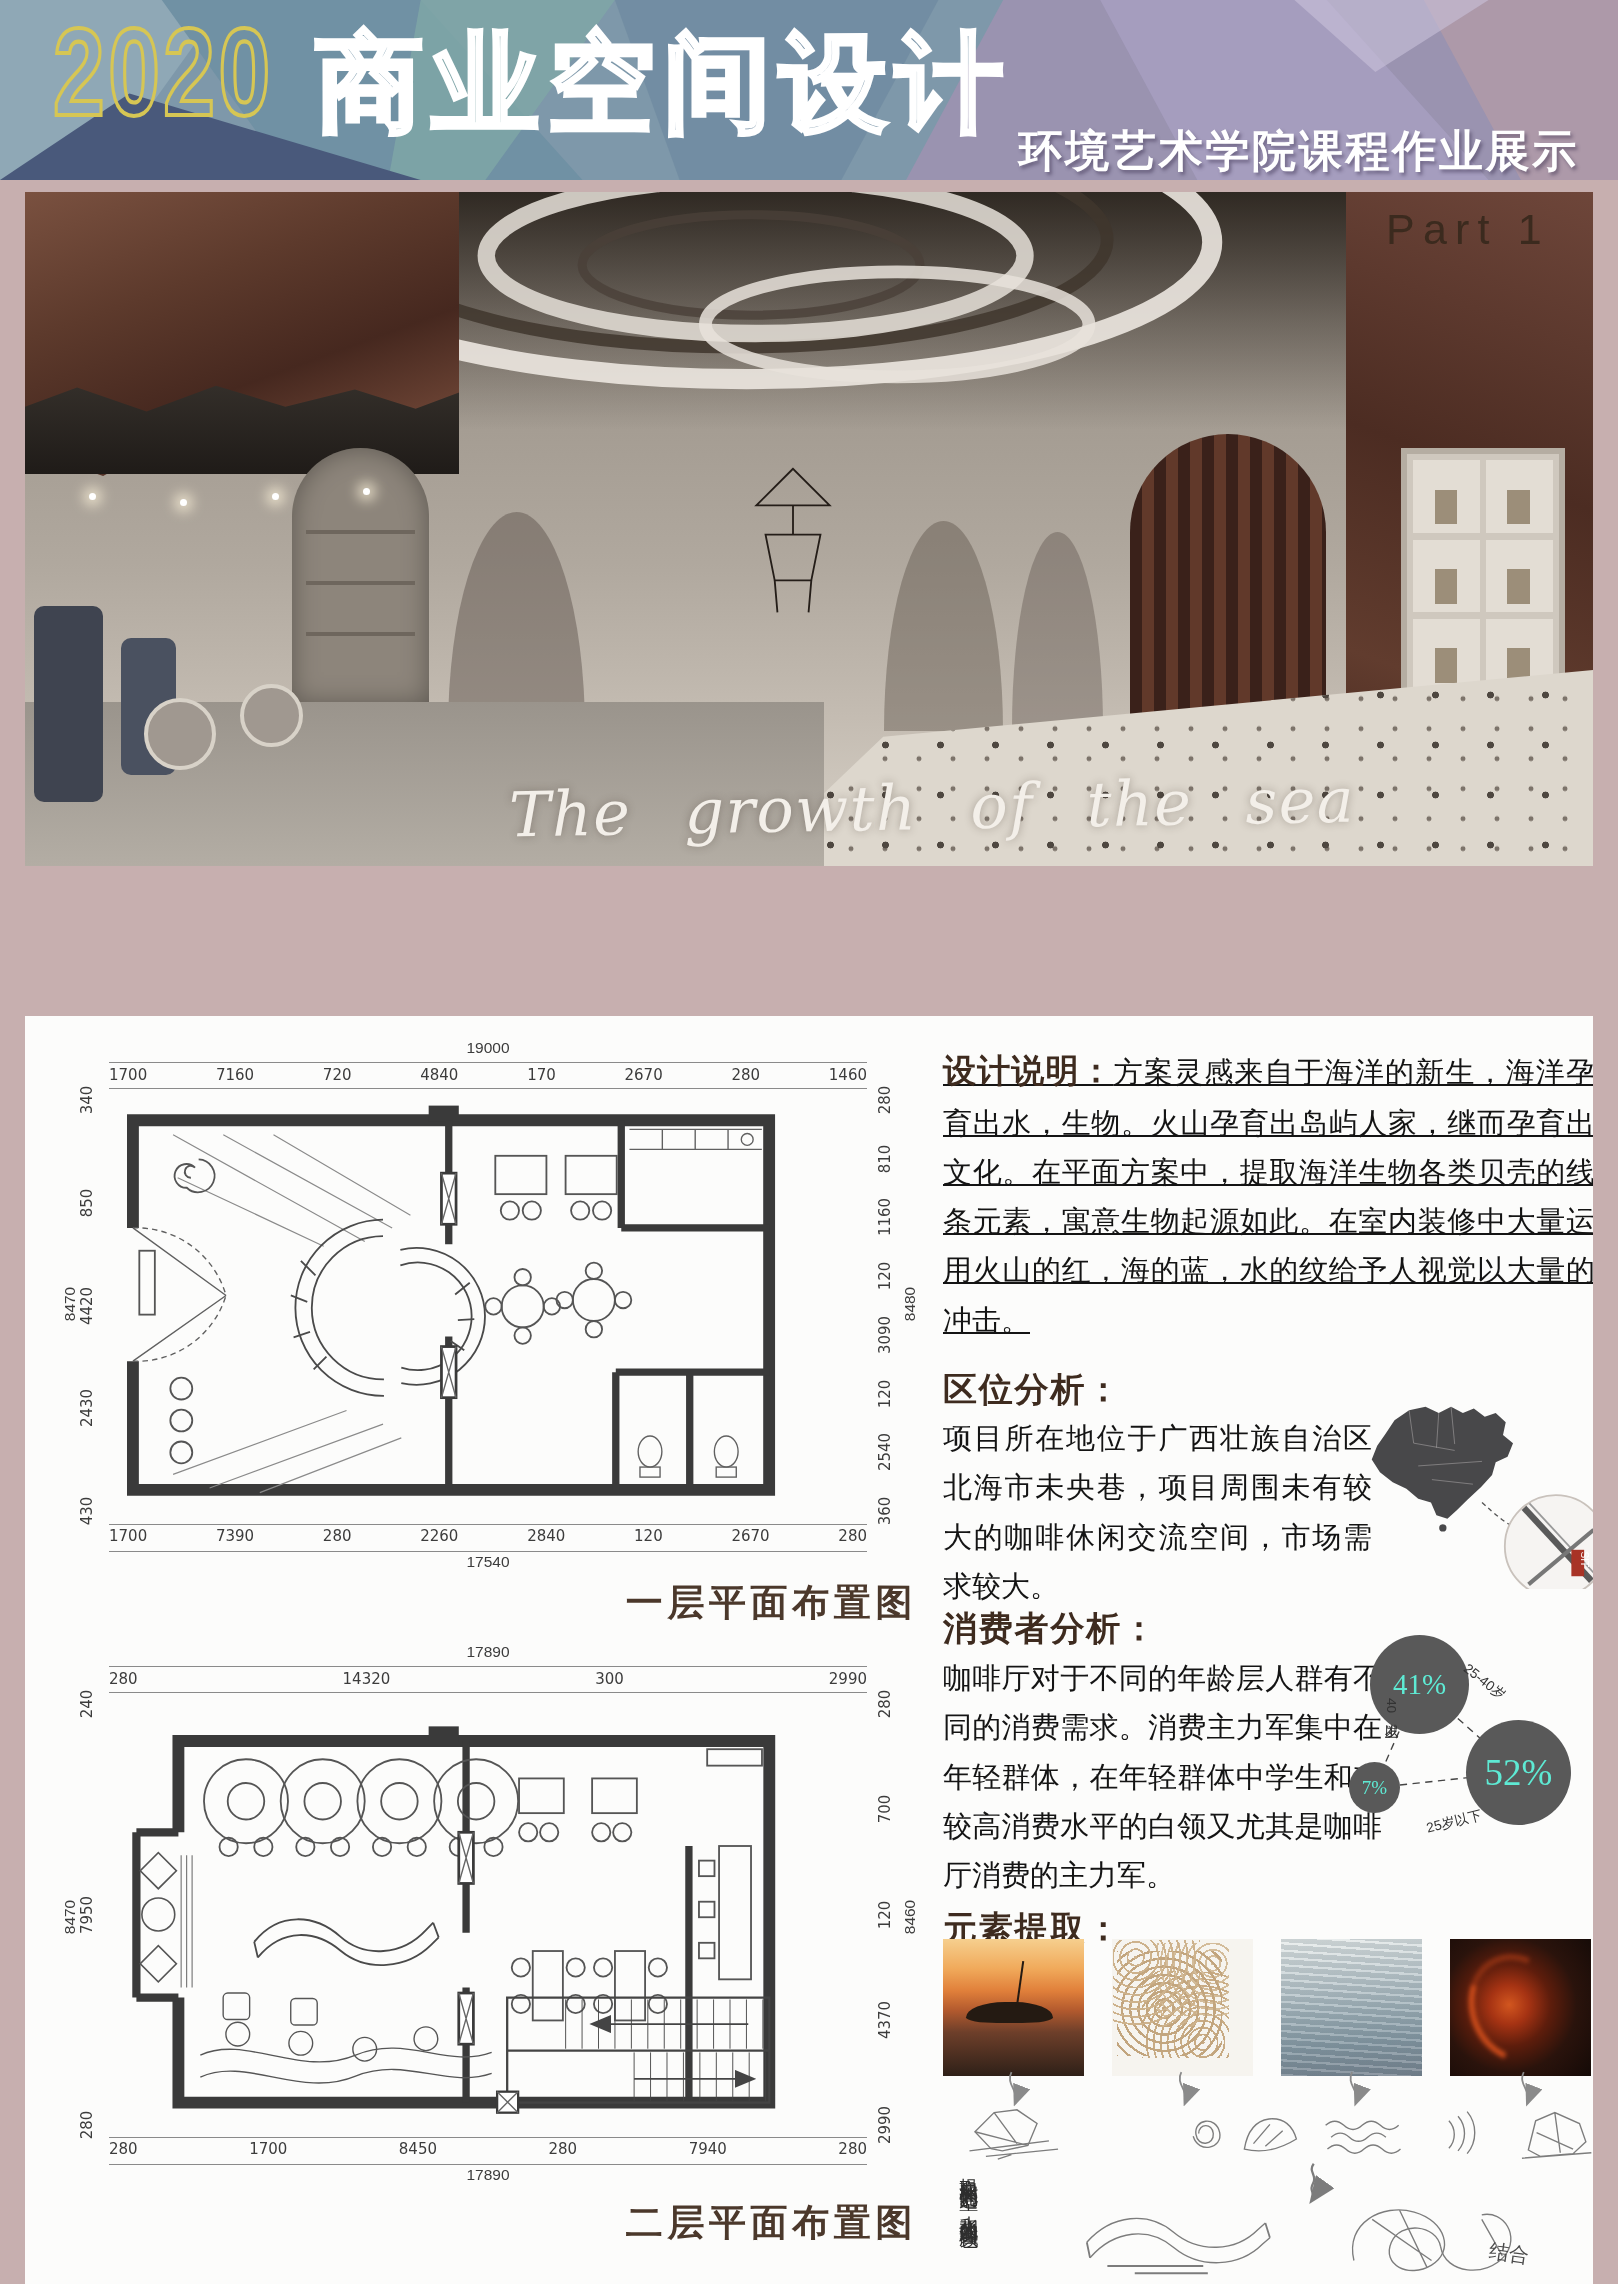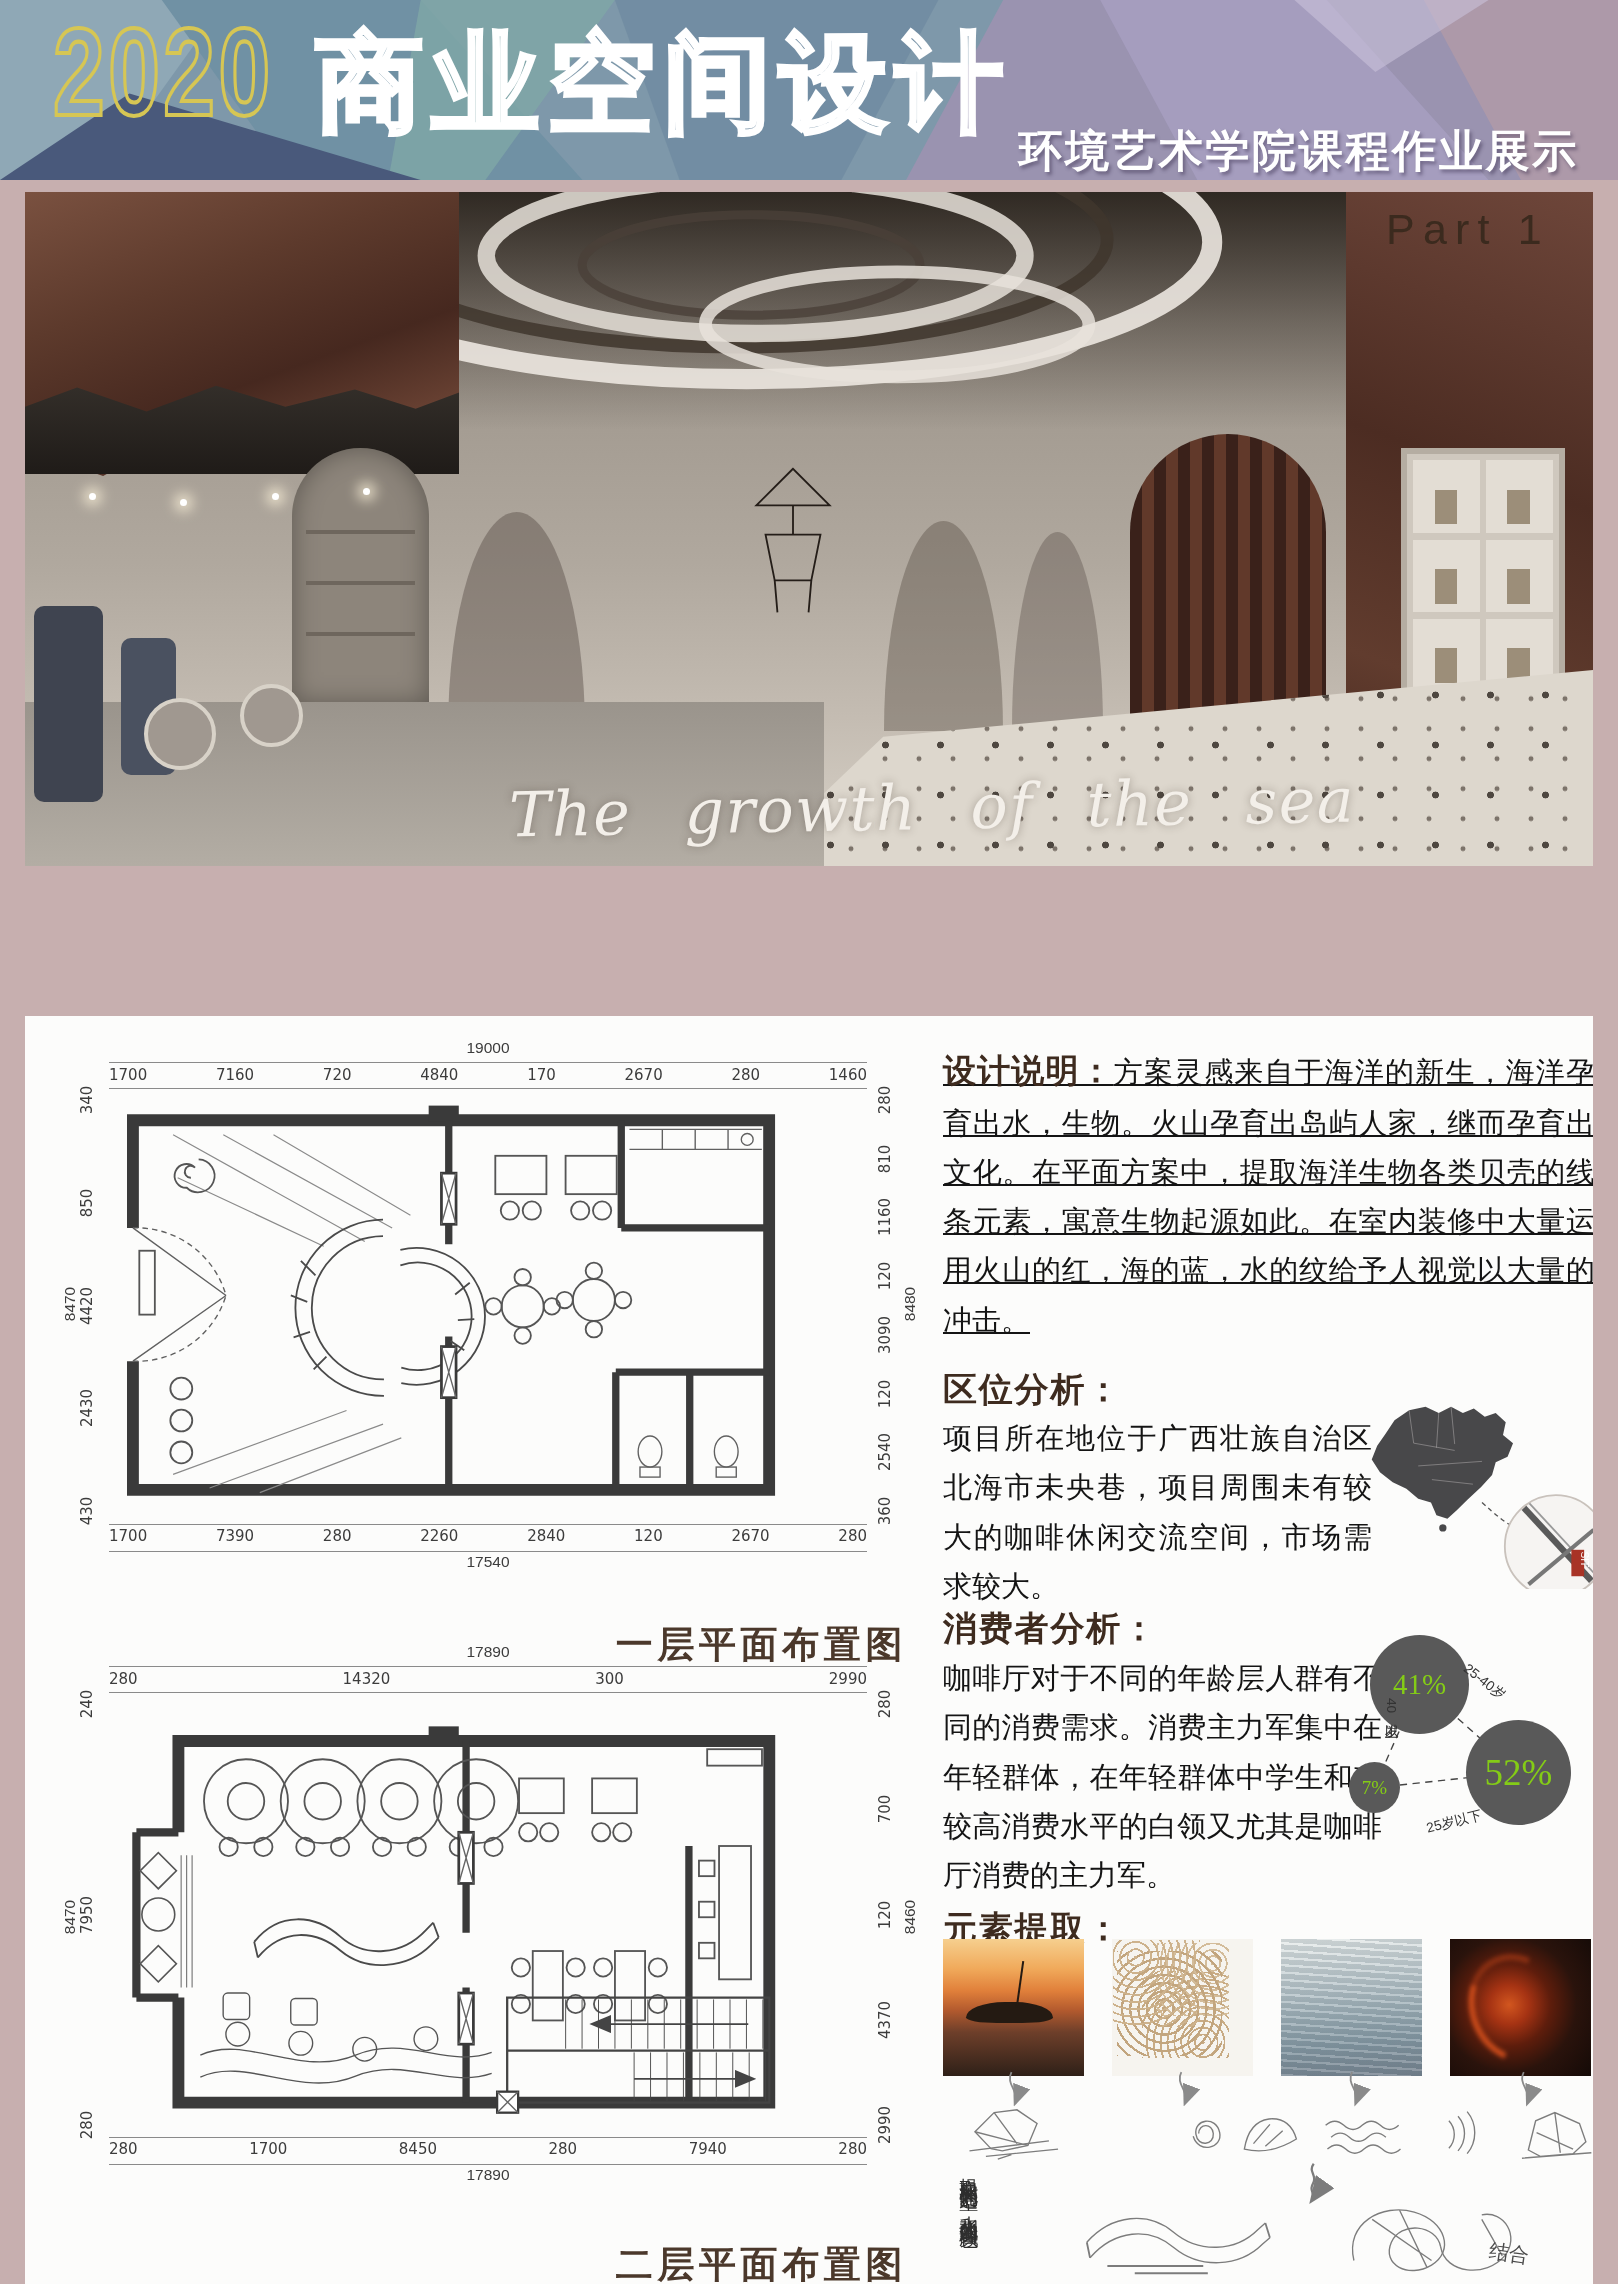--- a/index.html
+++ b/index.html
@@ -55,37 +55,37 @@
   .dim{font-size:15px;color:#3c3c3c;font-family:"DejaVu Sans",sans-serif;}
   .dim-total{position:absolute;left:43px;width:758px;text-align:center;font-size:15.5px;color:#3c3c3c;}
   .dimline{position:absolute;left:43px;width:758px;height:0;border-top:0.9px solid #8a8a8a;}
   .dimrow{position:absolute;left:43px;width:758px;display:flex;justify-content:space-between;}
   .dimcol{position:absolute;width:20px;display:flex;flex-direction:column;justify-content:space-between;align-items:center;}
   .dimcol .dim{transform:rotate(-90deg);white-space:nowrap;}
   .dimcol-left{left:11px;top:52px;}
   .dimcol-right{right:30px;top:52px;}
   .total-side{position:absolute;font-size:15.5px;color:#3c3c3c;transform:rotate(-90deg);white-space:nowrap;}
   .plan-draw{position:absolute;left:43px;top:52px;}
-  .plan-label{position:absolute;right:18px;font-size:37px;font-weight:bold;color:#4b382b;letter-spacing:4.6px;margin-top:42px;}
+  .plan-label{position:absolute;right:8px;font-size:37px;font-weight:bold;color:#4b382b;letter-spacing:4.6px;}
   .p1-t1{top:0;} .p1-l1{top:23px;} .p1-r1{top:26.5px;} .p1-l2{top:49px;}
   .p1-l3{top:485px;} .p1-r2{top:488px;} .p1-l4{top:512px;} .p1-t2{top:514px;} .p1-lab{top:539px;}
   .p2-t1{top:0;} .p2-l1{top:23px;} .p2-r1{top:26.5px;} .p2-l2{top:49px;}
   .p2-l3{top:494px;} .p2-r2{top:497px;} .p2-l4{top:521px;} .p2-t2{top:523px;} .p2-lab{top:555px;}
   
   .sec-h{position:absolute;font-size:34px;font-weight:bold;color:#3e2b1f;letter-spacing:1.8px;margin:0;}
   .sec-p{font-size:29px;line-height:1.7;color:#141414;text-align:justify;font-family:"Liberation Serif",serif;margin:0;}
   .sec-design{position:absolute;left:918px;top:26.5px;width:652px;text-decoration:underline;}
   .sec-design .sec-h-inline{font-size:33px;font-weight:bold;color:#3e2b1f;font-family:"Liberation Sans",sans-serif;}
   .sec-loc-h{left:918px;top:351px;}
   .sec-loc-p{position:absolute;left:918px;top:398px;width:429px;}
   .map-svg{position:absolute;left:1320px;top:377px;}
   .sec-con-h{left:918px;top:590px;}
   .sec-con-p{position:absolute;left:918px;top:638px;width:439px;}
   .bubbles{position:absolute;left:1311px;top:592px;width:257px;height:260px;}
-  .bubble{position:absolute;border-radius:50%;display:flex;align-items:center;justify-content:center;color:#84cc16;font-family:"Liberation Serif",serif;}
+  .bubble{position:absolute;border-radius:50%;display:flex;align-items:center;justify-content:center;color:#5eead4;font-family:"Liberation Serif",serif;}
   .b41{left:34px;top:27px;width:99px;height:99px;font-size:29px;}
   .b52{left:130px;top:112px;width:105px;height:105px;font-size:37px;}
   .b7{left:12.8px;top:154px;width:51px;height:51px;font-size:19px;}
   .blabel{position:absolute;font-size:13.7px;color:#333;white-space:nowrap;}
   .bl1{left:124px;top:65px;transform:rotate(38deg);}
   .bl2{left:46px;top:90px;writing-mode:vertical-rl;}
   .bl3{left:90px;top:205px;transform:rotate(-14deg);}
   .sec-el-h{left:918px;top:890px;}
   .tiles{position:absolute;left:918px;top:923px;width:652px;display:flex;gap:28px;}
   .tile{width:141px;height:137px;position:relative;overflow:hidden;flex:none;}

